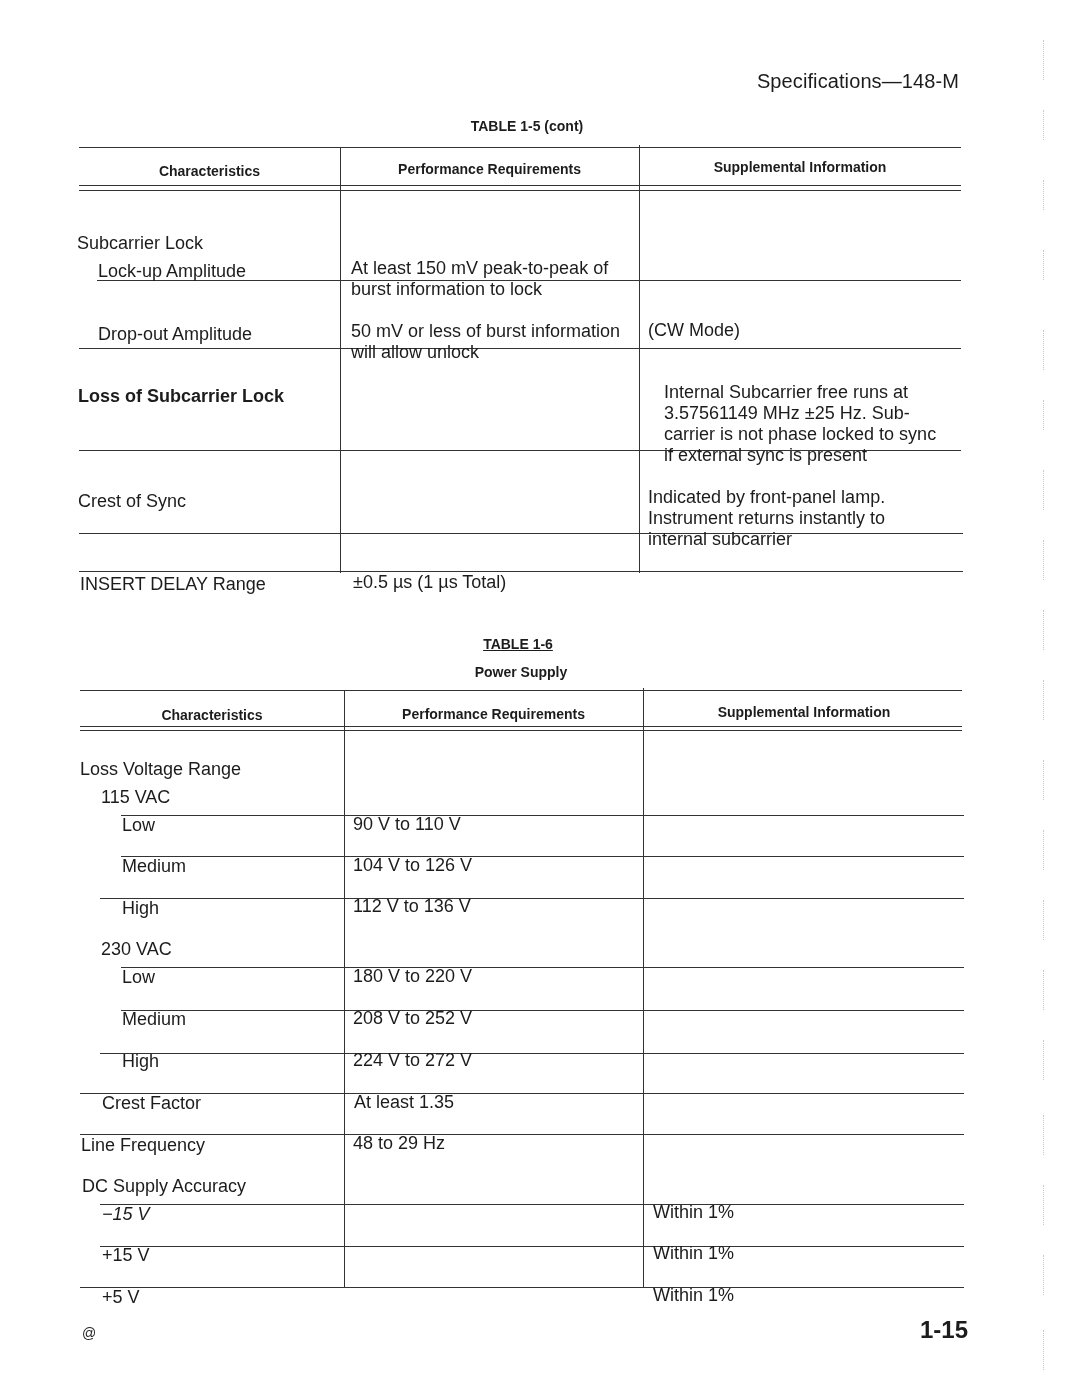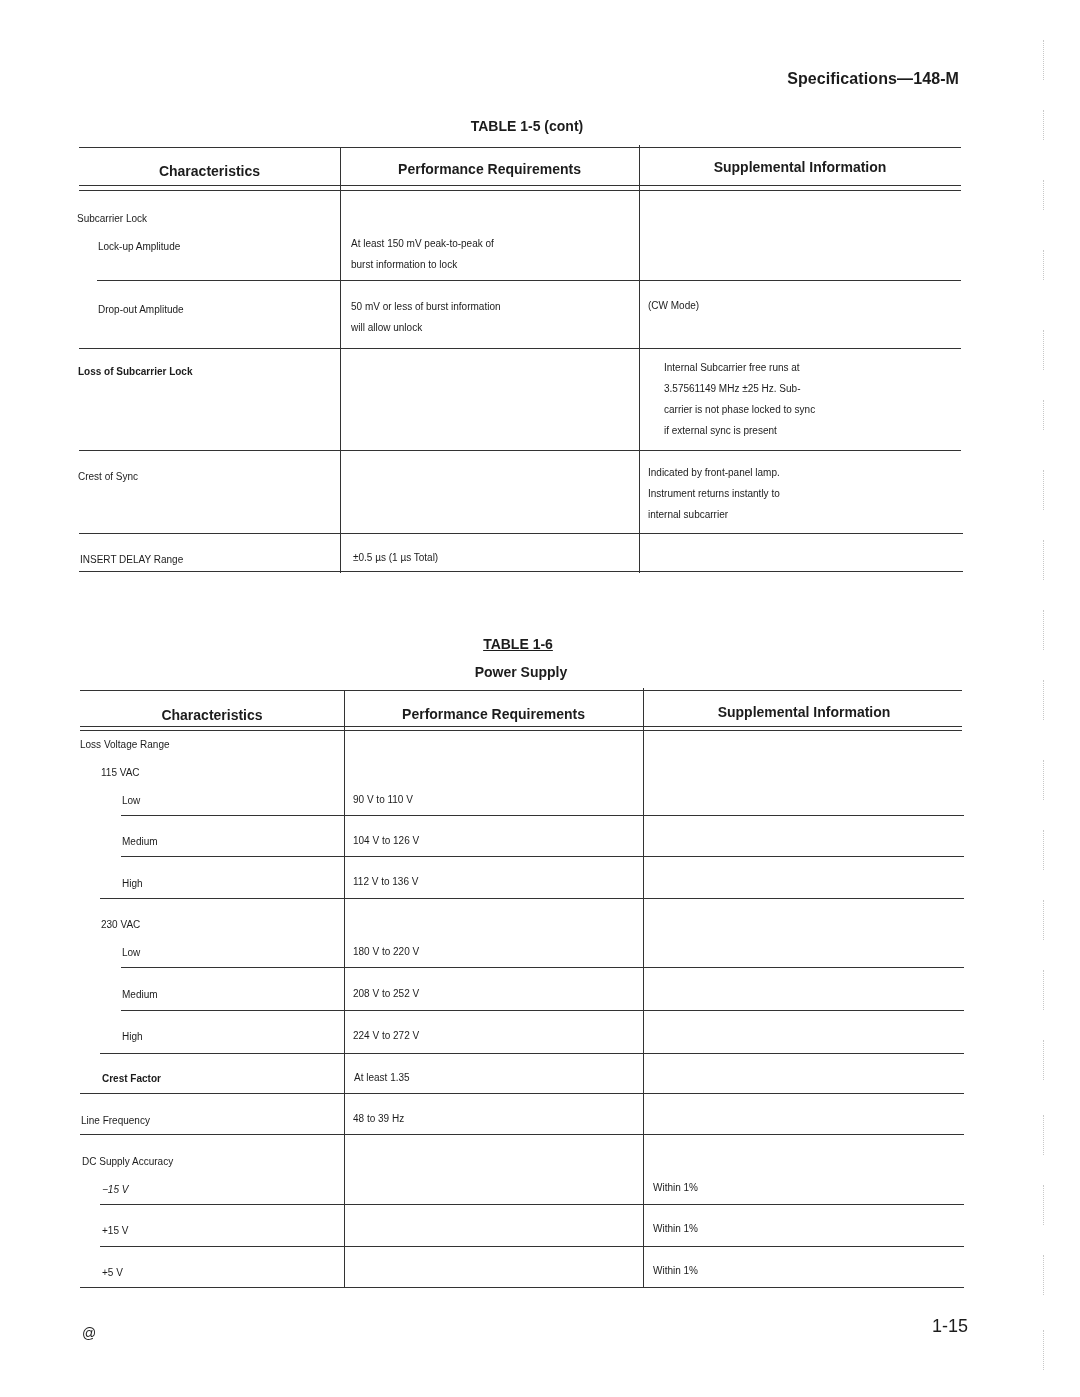--- a/index.html
+++ b/index.html
@@ -2,37 +2,37 @@
 <html><head>
   <meta charset="utf-8">
   <style>
     html, body { margin: 0; padding: 0; background: #ffffff; }
     body {
       width: 1080px; height: 1397px; position: relative; overflow: hidden;
       font-family: "Liberation Sans", sans-serif; color: #1c1c1c;
     }
     .page-header {
       position: absolute; top: 70px; right: 121px;
-      font-size: 16px; font-weight: bold; letter-spacing: 0.1px;
+      font-size: 20px; font-weight: normal; letter-spacing: 0.1px;
     }
     .table-title {
       position: absolute; font-size: 14px; font-weight: bold; text-align: center;
       width: 300px;
     }
     .hline { position: absolute; height: 0; border-top: 1.5px solid #333; }
     .vline { position: absolute; width: 0; border-left: 1.2px solid #333; }
     .hdr {
       position: absolute; font-size: 14px; font-weight: bold; text-align: center;
     }
     .cell {
-      position: absolute; font-size: 10px; line-height: 21px; white-space: pre-line;
+      position: absolute; font-size: 18px; line-height: 21px; white-space: pre-line; margin-top: 25px;
     }
     .footer-mark { position: absolute; left: 82px; top: 1325px; font-size: 14px; }
     .page-number {
-      position: absolute; right: 112px; top: 1316px; font-size: 18px; font-weight: normal;
+      position: absolute; right: 112px; top: 1316px; font-size: 24px; font-weight: bold;
     }
     .margin-artifact {
       position: absolute; left: 1043px; width: 0; border-left: 1px dotted #c8c8c8;
     }
   </style>
 </head>
 <body>
 
 <div class="page-header">Specifications—148-M</div>
 
@@ -125,25 +125,25 @@
 
   <div class="cell" style="left:122px; top:942px;">Low</div>
   <div class="cell" style="left:353px; top:941px;">180 V to 220 V</div>
 
   <div class="cell" style="left:122px; top:984px;">Medium</div>
   <div class="cell" style="left:353px; top:983px;">208 V to 252 V</div>
 
   <div class="cell" style="left:122px; top:1026px;">High</div>
   <div class="cell" style="left:353px; top:1025px;">224 V to 272 V</div>
 
-  <div class="cell" style="left:102px; top:1068px;font-weight:bold;">Crest Factor</div>
+  <div class="cell" style="left:102px; top:1068px;">Crest Factor</div>
   <div class="cell" style="left:354px; top:1067px;">At least 1.35</div>
 
   <div class="cell" style="left:81px; top:1110px;">Line Frequency</div>
-  <div class="cell" style="left:353px; top:1108px;">48 to 39 Hz</div>
+  <div class="cell" style="left:353px; top:1108px;">48 to 29 Hz</div>
 
   <div class="cell" style="left:82px; top:1151px;">DC Supply Accuracy</div>
 
   <div class="cell" style="left:102px; top:1179px;font-style:italic;">−15 V</div>
   <div class="cell" style="left:653px; top:1177px;">Within 1%</div>
 
   <div class="cell" style="left:102px; top:1220px;">+15 V</div>
   <div class="cell" style="left:653px; top:1218px;">Within 1%</div>
 
   <div class="cell" style="left:102px; top:1262px;">+5 V</div>

